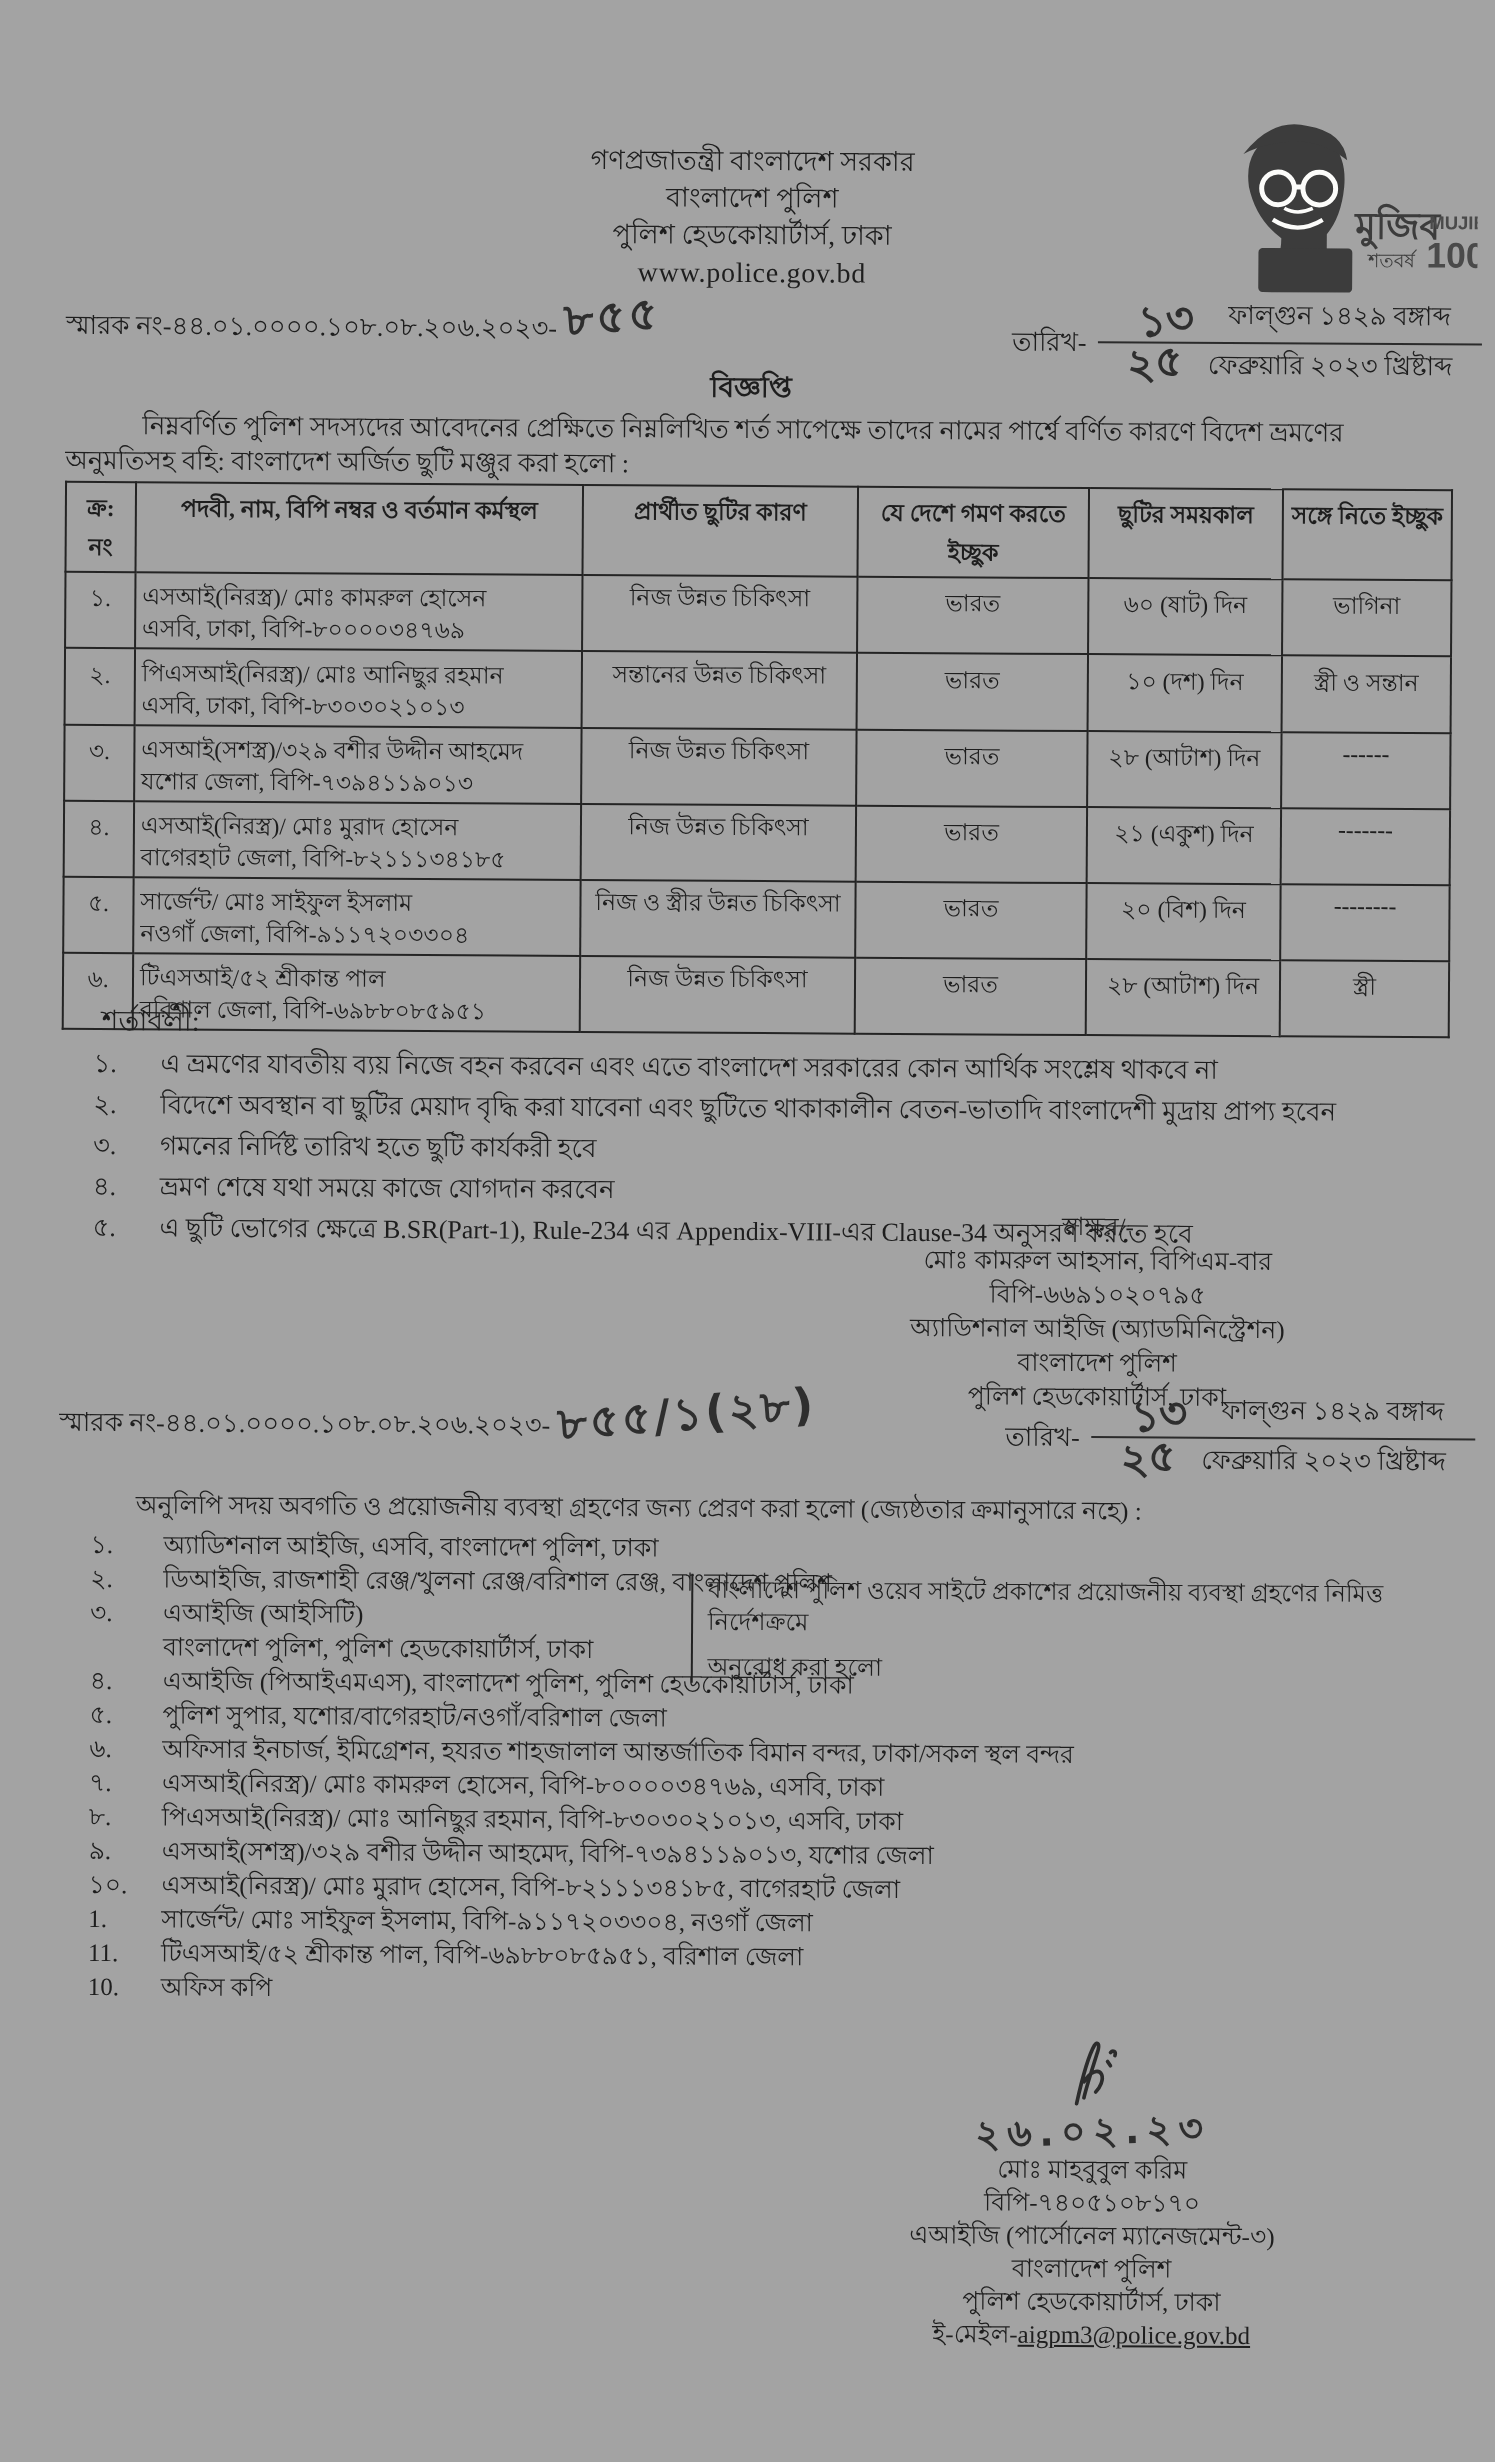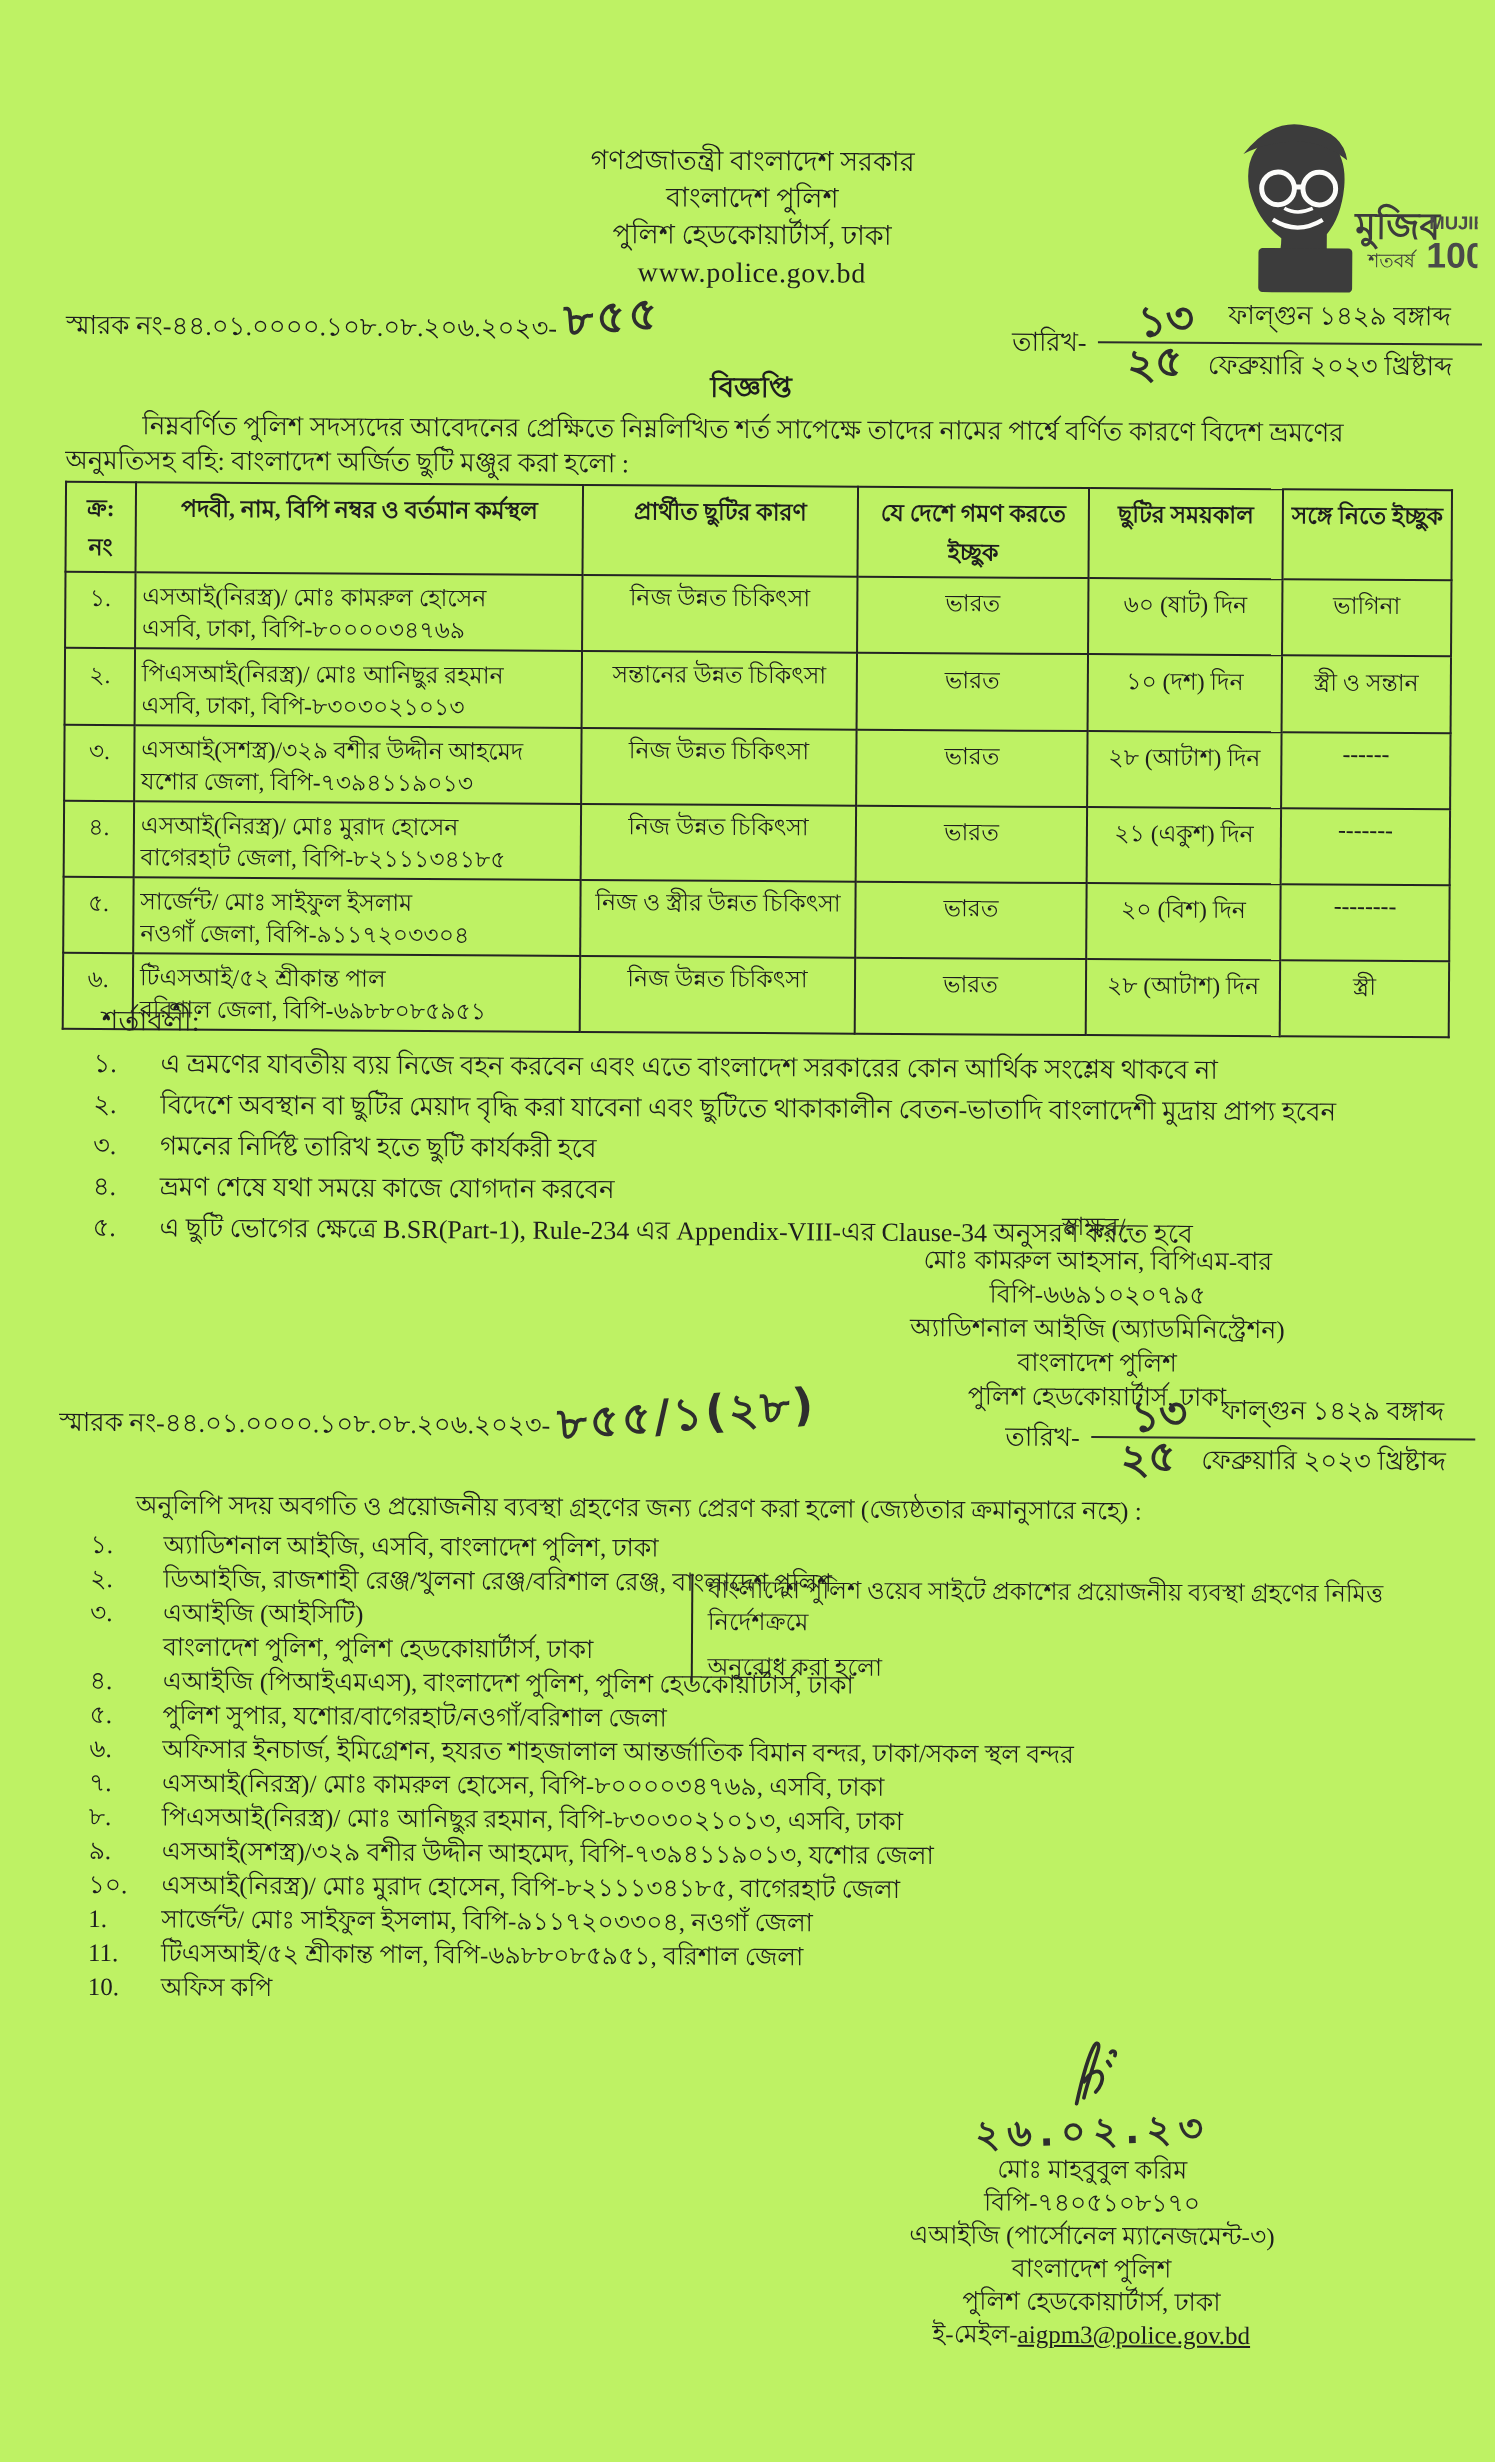--- a/index.html
+++ b/index.html
@@ -1,20 +1,20 @@
 <!DOCTYPE html>
 <html lang="bn" style="font-size:11.7px"><head>
 <meta charset="utf-8">
 <style>
   html,body{margin:0;padding:0;background:#e9e9e6;}
   .page{
     position:relative;
     width:1495px;height:2462px;
     margin:0 auto;
-    background:#bef264;
+    background:#a3a3a3;
     font-family:"Liberation Serif","DejaVu Serif",serif;
     color:#1e1e1e;
     overflow:hidden;
   }
   .tilt{position:absolute;inset:0;transform:rotate(0.35deg);transform-origin:50% 40%;}
   .abs{position:absolute;}
 
   
   .header-block{left:0;right:0;top:143px;text-align:center;font-size:27px;line-height:37px;}
   .header-block .site{font-size:28px;letter-spacing:0.7px;}

